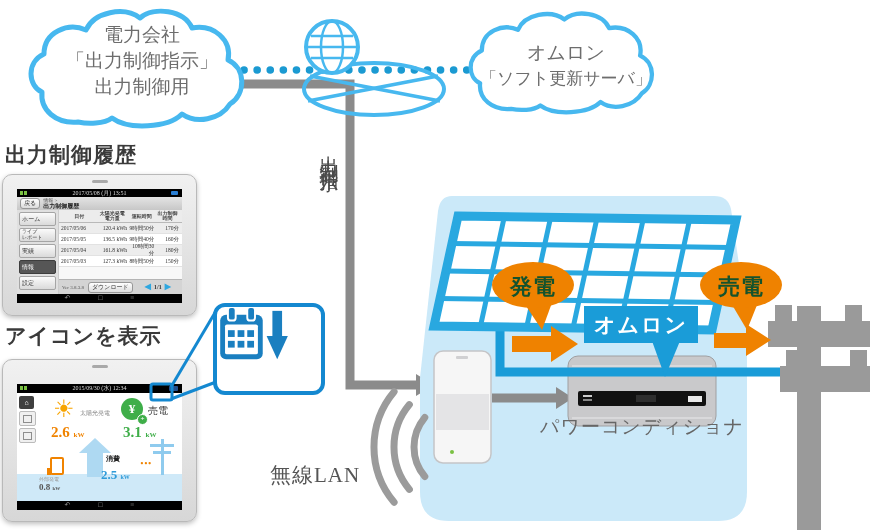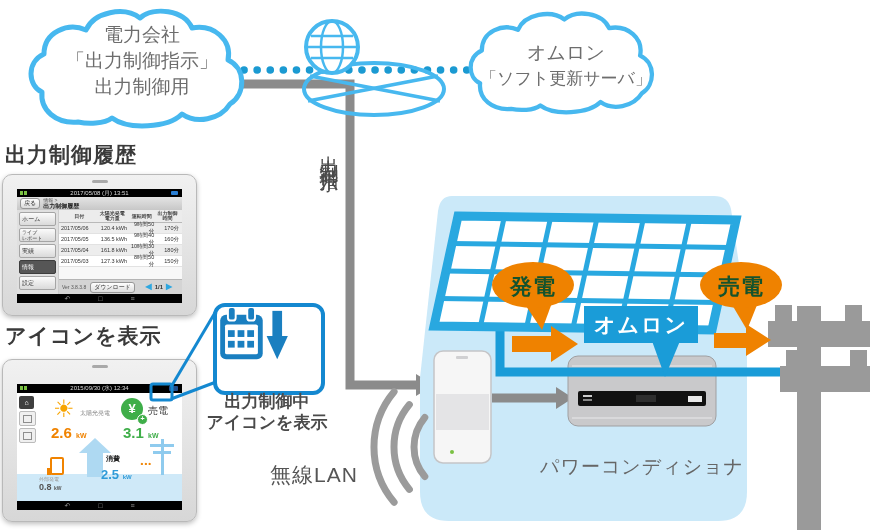--- a/index.html
+++ b/index.html
@@ -1,17 +1,17 @@
 <!DOCTYPE html>
 <html><head>
 <meta charset="utf-8">
 <style>
   html,body{margin:0;padding:0;background:#fff;}
   #stage{position:relative;width:870px;height:530px;overflow:hidden;background:#fff;
-         font-family:Liberation Sans, sans-serif;}
+         font-family:Liberation Serif, serif;}
   #stage svg{position:absolute;left:0;top:0;}
   .layer1{z-index:1;} .layer3{z-index:3;pointer-events:none;}
   .txt{position:absolute;z-index:2;}
   .heading{font-size:21px;color:#3a3a3a;font-weight:600;letter-spacing:1px;}
   .cloudtxt{color:#6d6d6d;text-align:center;font-weight:500;}
   .cl1{font-size:19px;line-height:26px;}
   .cl2{font-size:17px;line-height:26px;}
   .vtext{writing-mode:vertical-rl;text-orientation:upright;font-size:19px;color:#4a4a4a;
          letter-spacing:4px;font-weight:500;}
   .bubbletxt{width:82px;text-align:center;font-size:22px;font-weight:bold;color:#14532d;letter-spacing:1px;}
@@ -200,45 +200,41 @@
 
   <div class="txt vtext" style="left:316px;top:140px;">出力制御指示</div>
 
   <div class="txt heading" style="left:5px;top:141px;">出力制御履歴</div>
   <div class="txt heading" style="left:5px;top:322px;">アイコンを表示</div>
 
   <div class="txt bubbletxt" style="left:492px;top:272px;">発電</div>
   <div class="txt bubbletxt" style="left:700px;top:272px;">売電</div>
   <div class="txt badge">オムロン</div>
 
-  <div class="txt pclabel" style="left:540px;top:454px;text-align:center;">パワーコンディショナ</div>
+  <div class="txt pclabel" style="left:540px;top:414px;text-align:center;">パワーコンディショナ</div>
   <div class="txt wlabel" style="left:270px;top:461px;">無線LAN</div>
 
   <div class="txt callout">
     <svg width="76" height="58" viewBox="0 0 76 60">
       <rect x="2" y="8" width="44" height="46" rx="6" fill="#1a7fc0"></rect>
       <rect x="10" y="0" width="8" height="14" rx="3" fill="#1a7fc0" stroke="#fff" stroke-width="2"></rect>
       <rect x="30" y="0" width="8" height="14" rx="3" fill="#1a7fc0" stroke="#fff" stroke-width="2"></rect>
       <rect x="7" y="18" width="34" height="31" rx="2" fill="#fff"></rect>
       <g fill="#1a7fc0">
         <rect x="10" y="24" width="7" height="7"></rect>
           <rect x="20" y="24" width="7" height="7"></rect>
           <rect x="30" y="24" width="7" height="7"></rect>
         <rect x="10" y="35" width="7" height="7"></rect>
           <rect x="20" y="35" width="7" height="7"></rect>
           <rect x="30" y="35" width="7" height="7"></rect>
       </g>
       <rect x="56" y="4" width="10" height="28" fill="#1a7fc0"></rect>
       <polygon points="50,30 72,30 61,54" fill="#1a7fc0"></polygon>
     </svg>
   </div>
-  <div class="txt callout-text">
-    <span style="display:block">出力制御中</span>
-    <span style="display:block">アイコンを表示</span>
-  </div>
 
   <div class="tablet" style="left:2px;top:174px;width:193px;height:140px;">
     <div class="notch"></div>
     <div class="screen" style="left:14px;top:14px;width:165px;height:114px;">
       <div class="sbar">
         <span class="gdots">
             <i></i>
             <i></i>
           </span>
         <span>2017/05/08 (月) 13:51</span>

